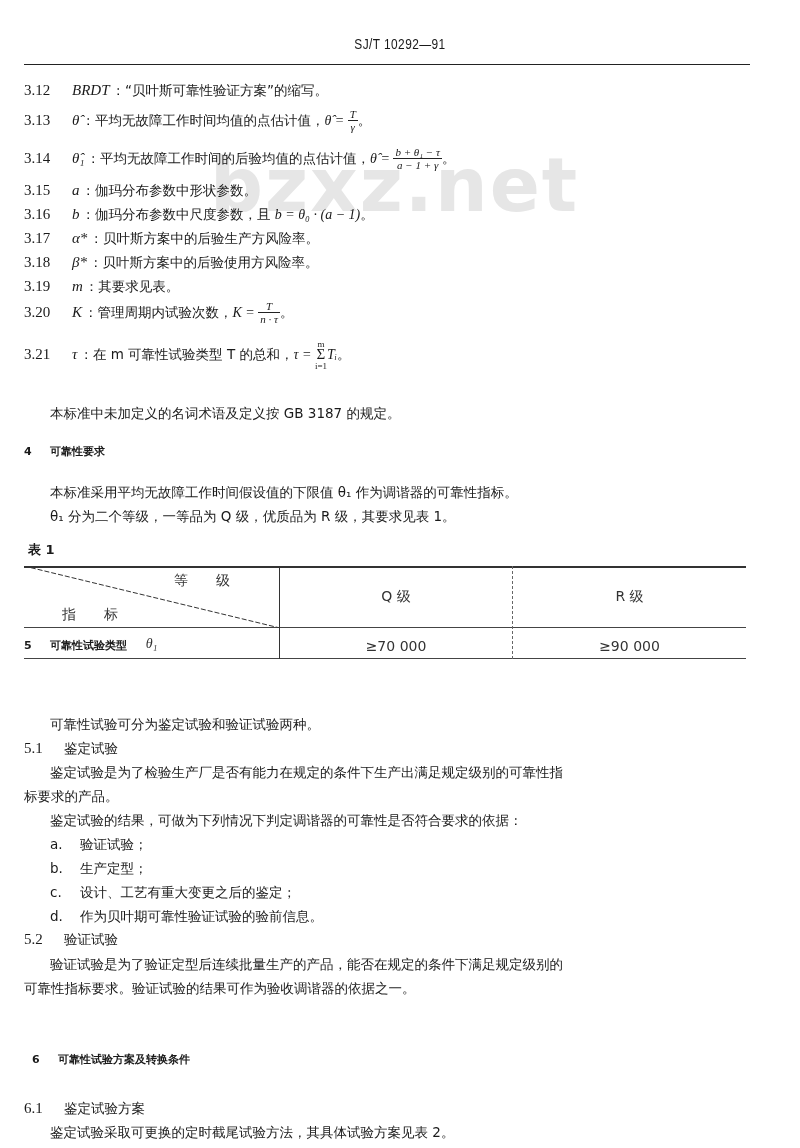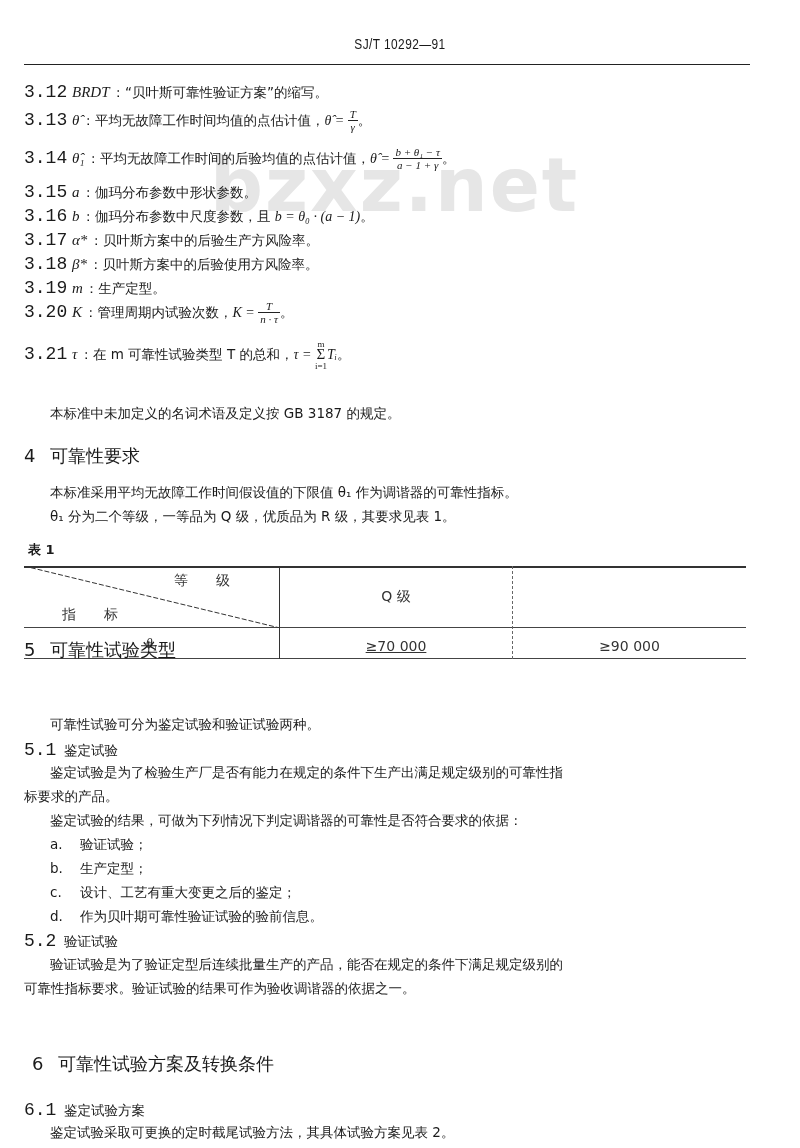--- a/index.html
+++ b/index.html
@@ -19,24 +19,24 @@
       border-top: 1.5px solid #222;
     }
     .watermark {
       position: absolute; left: 210px; top: 142px; font-size: 74px; font-weight: bold;
       color: #e6e6e6; letter-spacing: 2px; font-family: "DejaVu Sans", sans-serif;
       z-index: 0; pointer-events: none;
     }
     .line {
       position: absolute; left: 24px; font-size: 13.5px; white-space: nowrap; z-index: 1;
     }
-    .num { display: inline-block; width: 48px; font-family: Liberation Mono, monospace; font-size: 18px; }
+    .num { display: inline-block; width: 48px; font-family: Liberation Serif, serif; font-size: 15px; }
     .sym { font-family: "Liberation Serif", serif; font-style: italic; font-size: 15px; margin-right: 2px; }
     .indent { left: 50px; }
-    .heading { font-weight: normal; font-size: 18px; }
+    .heading { font-weight: bold; font-size: 11px; }
     .frac { display: inline-block; vertical-align: middle; text-align: center; font-family: "Liberation Serif", serif; font-style: italic; font-size: 11px; line-height: 1.1; }
     .frac .top { display: block; border-bottom: 1px solid #222; padding: 0 2px; }
     .frac .bot { display: block; padding: 0 2px; }
     .sum { display: inline-block; vertical-align: middle; text-align: center; font-size: 9px; line-height: 0.9; font-family: "Liberation Serif", serif; }
     .sum .sig { display: block; font-size: 15px; }
     .formula { font-family: "Liberation Serif", serif; font-style: italic; font-size: 14px; }
     .table-caption {
       position: absolute; top: 541px; left: 4px; width: 800px; 
       font-size: 13px; font-weight: bold; margin-left: 24px;
     }
@@ -46,21 +46,21 @@
     .tbl .rule-bot { position: absolute; left: 0; top: 92px; width: 722px; border-top: 1.5px solid #444; }
     .tbl .vline1 { position: absolute; left: 255px; top: 0; height: 93px; border-left: 1px solid #333; }
     .tbl .vline2 { position: absolute; left: 488px; top: 0; height: 93px; border-left: 1px dashed #666; }
     .tbl .diag { position: absolute; left: 0; top: 0; width: 256px; height: 62px; }
     .tbl .cell { position: absolute; font-size: 14px; color: #333; text-align: center; }
     .lbl-dengji { left: 150px; top: 6px; font-size: 12px; letter-spacing: 28px; }
     .lbl-zhibiao { left: 38px; top: 40px; font-size: 12px; letter-spacing: 28px; }
     .col-q { left: 256px; width: 232px; top: 22px; }
     .col-r { left: 489px; width: 233px; top: 22px; }
     .row-theta { left: 0; width: 255px; top: 70px; font-family: "Liberation Serif", serif; font-style: italic; }
-    .val-q { left: 256px; width: 232px; top: 72px; font-size: 10px; text-decoration: underline; }
+    .val-q { left: 256px; width: 232px; top: 72px; font-size: 10px; }
     .val-r { left: 489px; width: 233px; top: 72px; font-size: 10px; }
   </style>
 </head>
 <body>
 
 <div class="page">
 
   <div class="header-code">SJ/T 10292—91</div>
   <div class="header-rule"></div>
 
@@ -88,21 +88,21 @@
 
   <div class="line" style="top:230px;">
     <span class="num">3.17</span><span class="sym">α*</span><span>：贝叶斯方案中的后验生产方风险率。</span>
   </div>
 
   <div class="line" style="top:254px;">
     <span class="num">3.18</span><span class="sym">β*</span><span>：贝叶斯方案中的后验使用方风险率。</span>
   </div>
 
   <div class="line" style="top:278px;">
-    <span class="num">3.19</span><span class="sym">m</span><span>：生产定型。</span>
+    <span class="num">3.19</span><span class="sym">m</span><span>：其要求见表。</span>
   </div>
 
   <div class="line" style="top:300px;">
     <span class="num">3.20</span><span class="sym">K</span><span>：管理周期内试验次数，</span><span class="formula">K = </span><span class="frac"><span class="top">T</span><span class="bot">n · τ</span></span><span>。</span>
   </div>
 
   <div class="line" style="top:340px;">
     <span class="num">3.21</span><span class="sym">τ</span><span>：在 m 可靠性试验类型 T 的总和，</span><span class="formula">τ = </span><span class="sum"><span>m</span><span class="sig">Σ</span><span>i=1</span></span><span class="formula">Tᵢ</span><span>。</span>
   </div>
 
@@ -120,20 +120,21 @@
     <div class="rule-mid"></div>
     <div class="rule-bot"></div>
     <div class="vline1"></div>
     <div class="vline2"></div>
     <svg class="diag" viewBox="0 0 256 62">
       <line x1="0" y1="0" x2="256" y2="62" stroke="#333" stroke-width="1" stroke-dasharray="5,2"></line>
     </svg>
     <div class="cell lbl-dengji">等级</div>
     <div class="cell lbl-zhibiao">指标</div>
     <div class="cell col-q">Q 级</div>
+    <div class="cell col-r">R 级</div>
     <div class="cell row-theta">θ₁</div>
     <div class="cell val-q">≥70 000</div>
     <div class="cell val-r">≥90 000</div>
   </div>
 
   <div class="line heading" style="top:638px;">
     <span style="display:inline-block;width:26px;">5</span><span>可靠性试验类型</span>
   </div>
   <div class="line indent" style="top:716px;">可靠性试验可分为鉴定试验和验证试验两种。</div>
 

